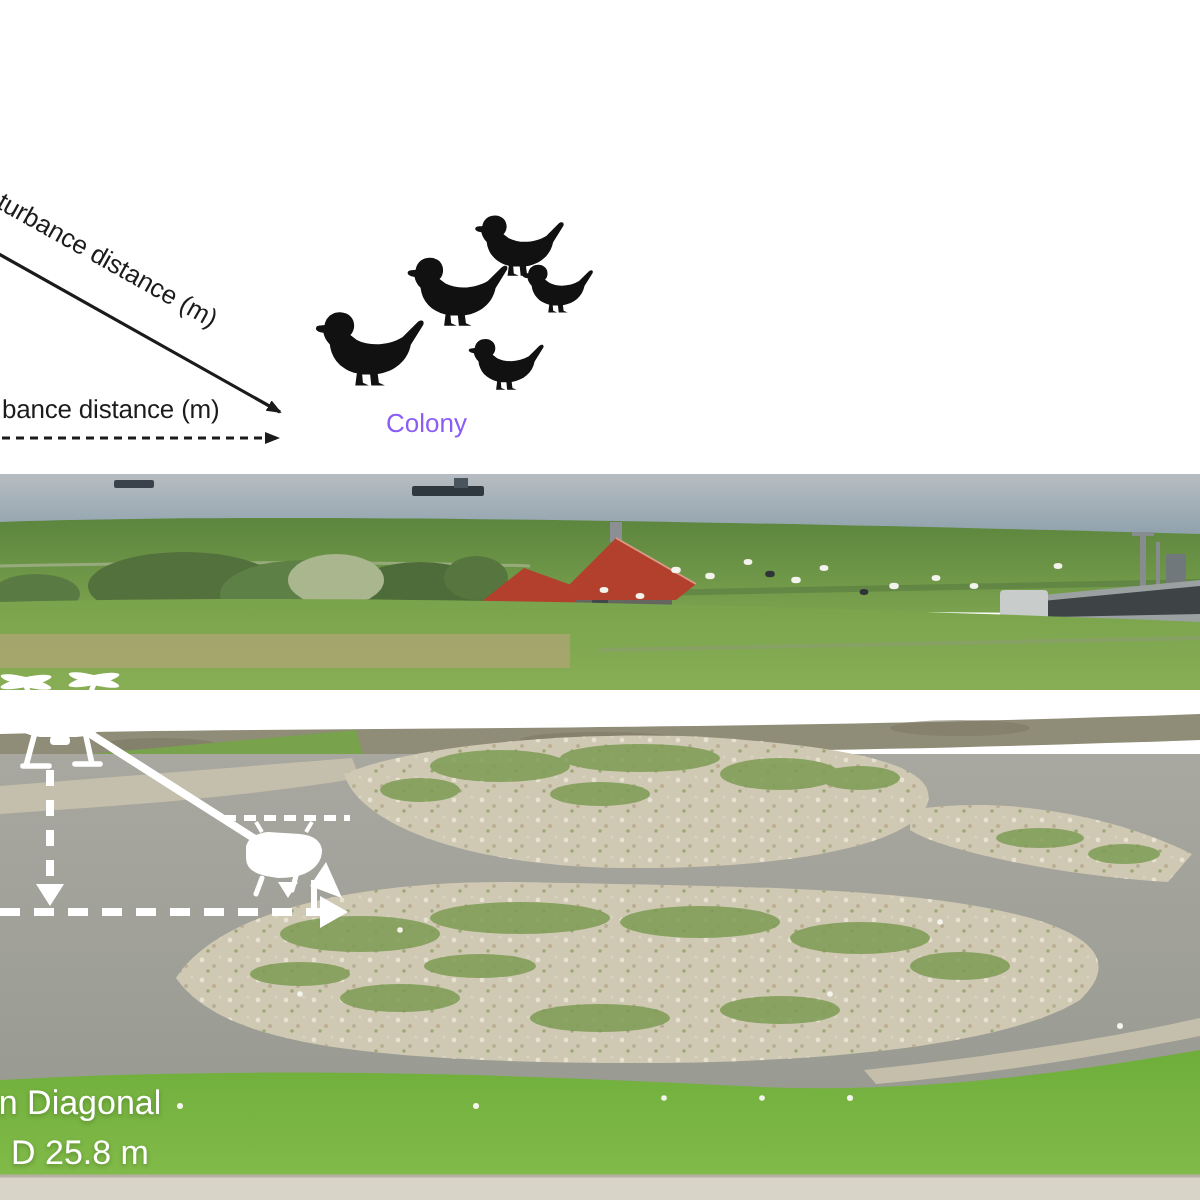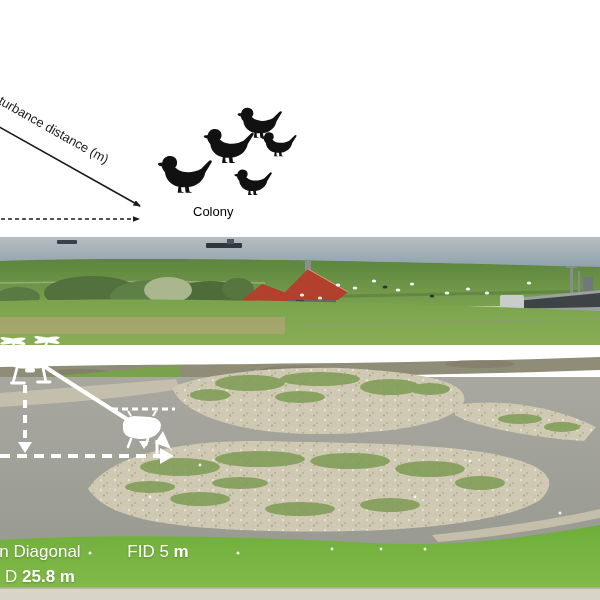--- a/index.html
+++ b/index.html
@@ -3,25 +3,25 @@
 <meta charset="utf-8">
 <style>
   html,body{margin:0;padding:0;background:#fff;}
   #fig{position:relative;width:600px;height:600px;background:#ffffff;overflow:hidden;
        font-family:"Liberation Sans", sans-serif;}
   #fig *{box-sizing:border-box;}
   .abs{position:absolute;}
   
   .arrow-label{position:absolute;color:#1b1b1b;font-size:13px;letter-spacing:-0.1px;white-space:nowrap;}
   .rot{transform:rotate(29.3deg);transform-origin:0 0;}
-  .colony-label{position:absolute;color:#000000;font-size:13px;white-space:nowrap;}
+  .colony-label{position:absolute;color:#8b5cf6;font-size:13px;white-space:nowrap;}
   
   .caption{position:absolute;color:#ffffff;font-size:17px;line-height:25px;text-align:center;
            text-shadow:0 1px 2px rgba(40,60,20,.35);white-space:nowrap;}
-  .caption b{font-weight:bold;}
+  .caption b{font-weight:normal;}
   svg{display:block;}
 </style>
 </head>
 <body>
 
 <div id="fig">
 
   <svg class="abs" style="left:0;top:0" width="600" height="237" viewBox="0 0 600 237">
     <defs>
       <marker id="ah" markerWidth="9" markerHeight="8" refX="6.5" refY="3" orient="auto" markerUnits="userSpaceOnUse">
@@ -46,20 +46,21 @@
       <use href="#gull" transform="translate(236,106) scale(0.78)"></use>
       <use href="#gull" transform="translate(202,127) scale(0.88)"></use>
       <use href="#gull" transform="translate(260,131) scale(0.62)"></use>
       <use href="#gull" transform="translate(156,154) scale(0.95)"></use>
       <use href="#gull" transform="translate(233,168) scale(0.66)"></use>
     </g>
   </svg>
 
   <div class="arrow-label rot" style="left:-2px;top:90px">sturbance distance (m)</div>
 
+  <div class="arrow-label" style="left:1px;top:197px">bance distance (m)</div>
 
   <div class="colony-label" style="left:193px;top:204px">Colony</div>
 
   <svg class="abs" style="left:0;top:237px" width="600" height="363" viewBox="0 0 600 363">
     <defs>
       <linearGradient id="seaG" x1="0" y1="0" x2="0" y2="1">
         <stop offset="0" stop-color="#b7bdc2"></stop>
           <stop offset="1" stop-color="#8da0ab"></stop>
       </linearGradient>
       <linearGradient id="dikeG" x1="0" y1="0" x2="0" y2="1">
@@ -258,16 +259,15 @@
       <path d="M131,202 L128,210 M148,201 L146,208" stroke-width="2.5" fill="none" stroke-linecap="round"></path>
     </g>
   </svg>
 
   <div class="caption" style="left:-26px;top:539px;width:132px">
     <div>n Diagonal</div>
     <div><span>D </span><b>25.8 m</b></div>
   </div>
 
   <div class="caption" style="left:96px;top:539px;width:124px">
-    <div><span>FID 5 </span><b>m</b></div>
   </div>
 
 </div>
 
 </body></html>

